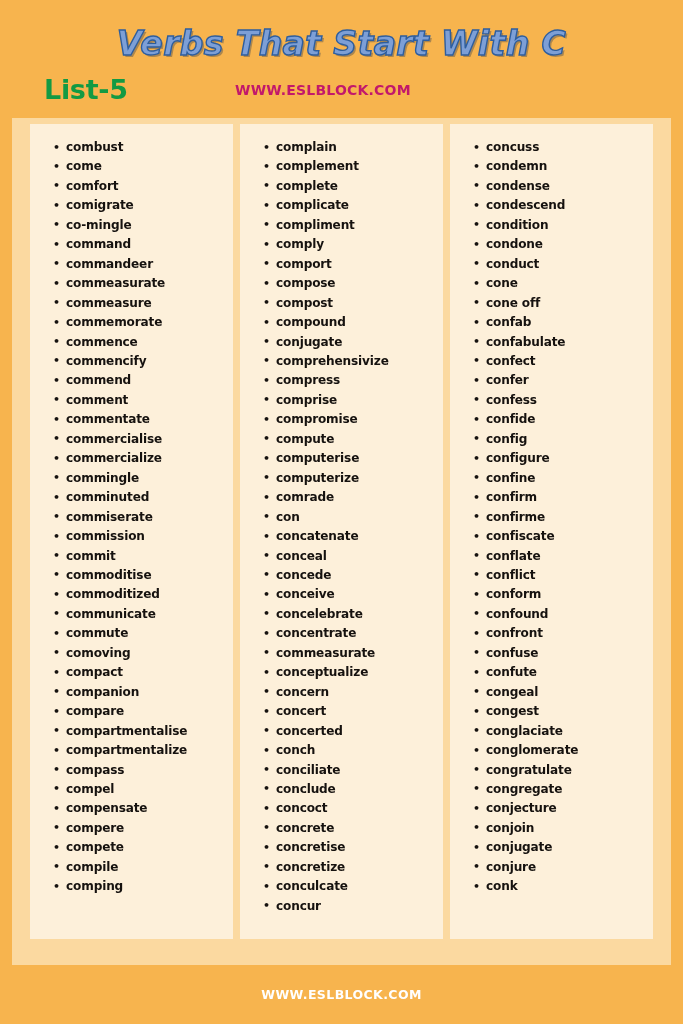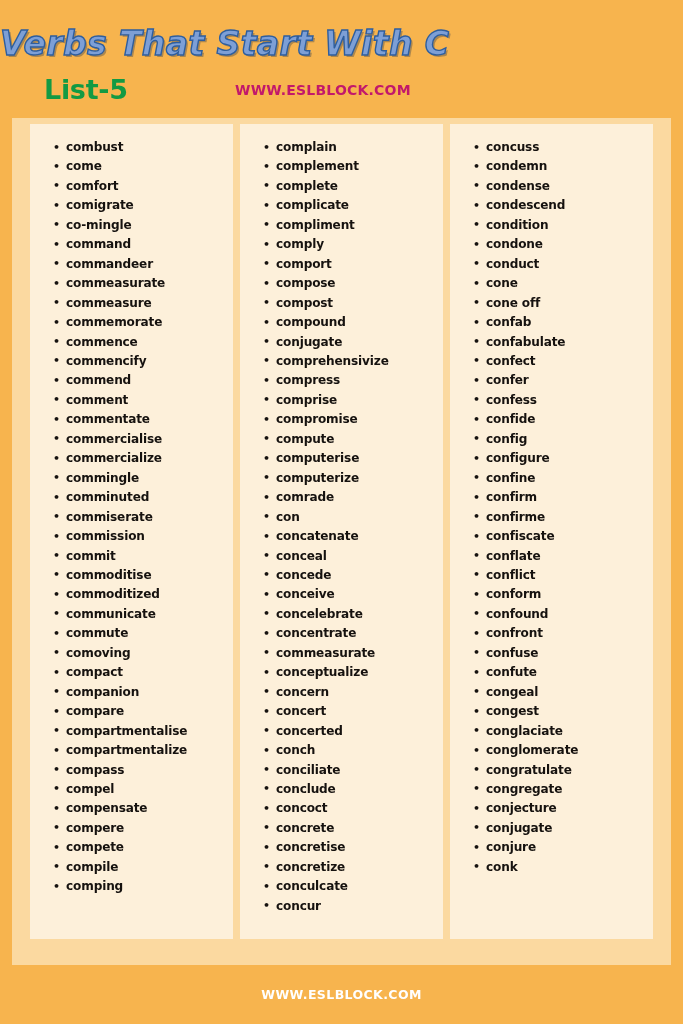--- a/index.html
+++ b/index.html
@@ -18,20 +18,21 @@
   
   .header {
     position: relative;
     height: 118px;
   }
   .main-title {
     position: absolute;
     top: 24px;
     left: 0;
     width: 683px;
+    text-align: center;
     font-family: "DejaVu Sans", sans-serif;
     font-weight: bold;
     font-style: italic;
     font-size: 33px;
     letter-spacing: 0.4px;
     color: #7d9fd6;
     -webkit-text-stroke: 1.4px #2e5e9e;
     text-shadow: 2px 2px 0 rgba(80,80,80,0.45);
     white-space: nowrap;
   }
@@ -255,20 +256,21 @@
         <li>confront</li>
         <li>confuse</li>
         <li>confute</li>
         <li>congeal</li>
         <li>congest</li>
         <li>conglaciate</li>
         <li>conglomerate</li>
         <li>congratulate</li>
         <li>congregate</li>
         <li>conjecture</li>
+        <li>conjoin</li>
         <li>conjugate</li>
         <li>conjure</li>
         <li>conk</li>
       </ul>
   </div>
 </div>
 
 <div class="footer">
   <div class="site-url-bottom">WWW.ESLBLOCK.COM</div>
 </div>

